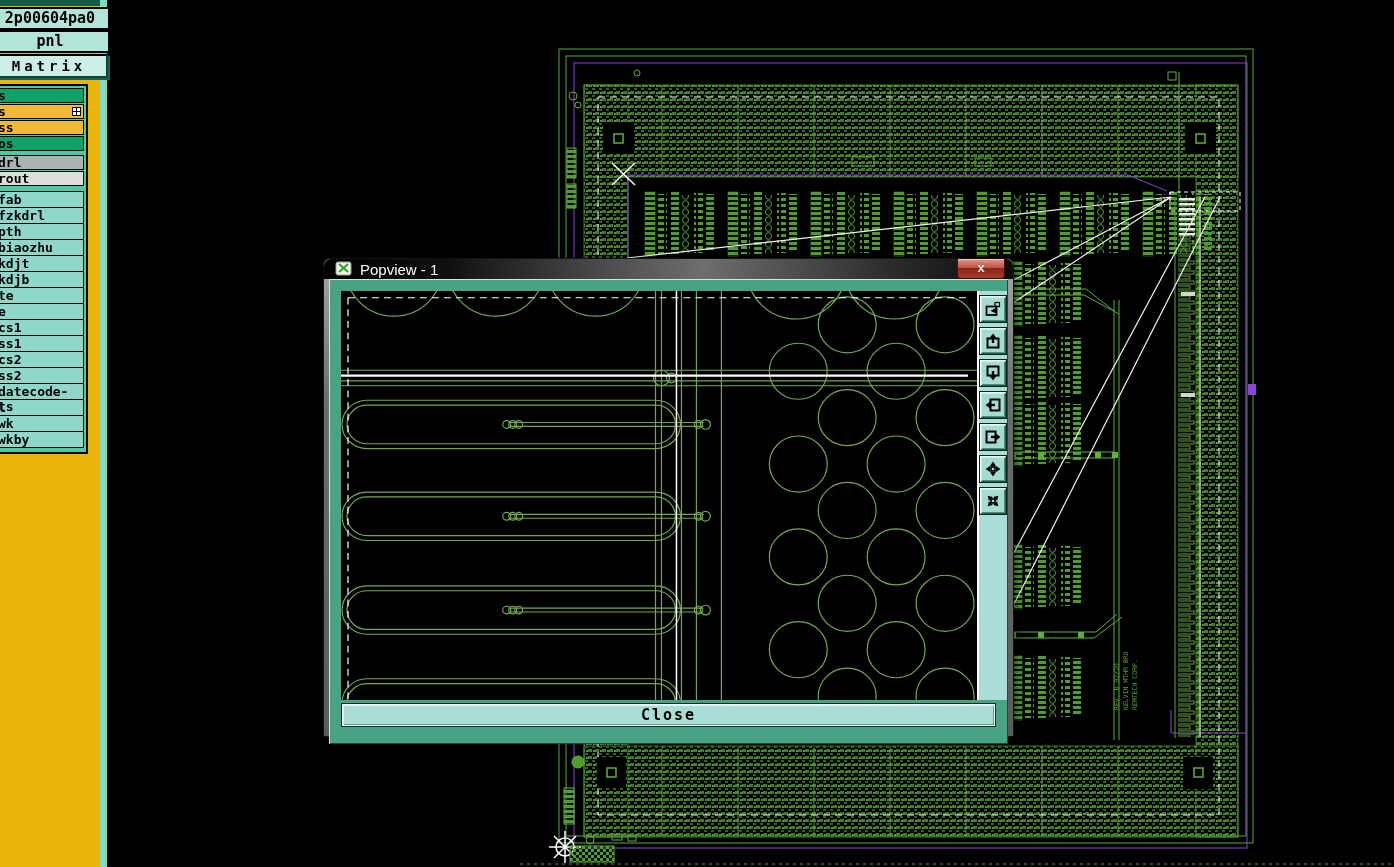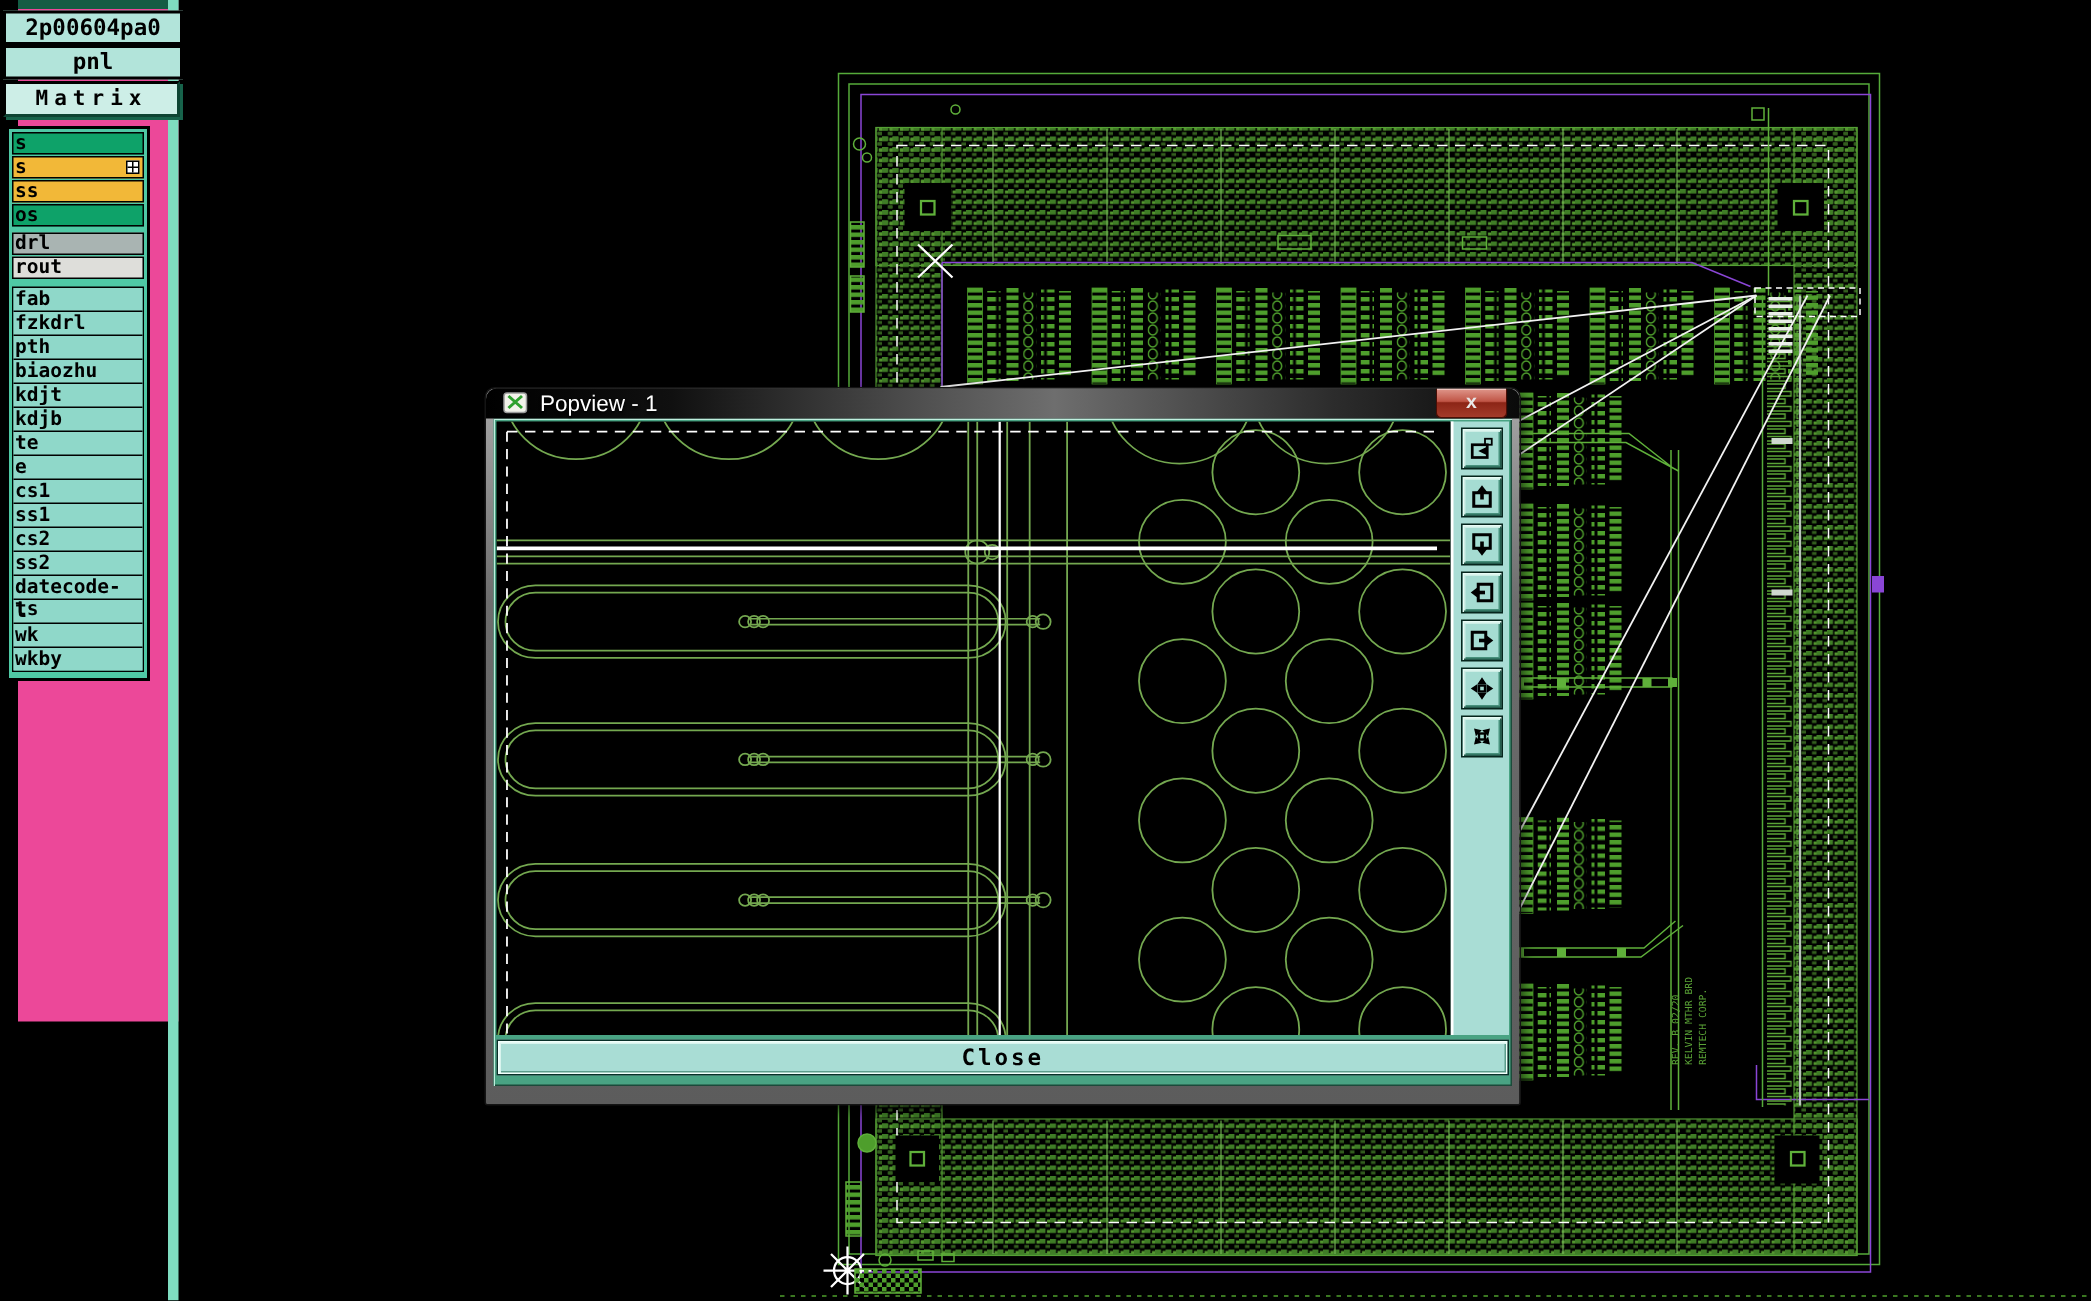--- a/index.html
+++ b/index.html
@@ -1,20 +1,20 @@
 <!DOCTYPE html>
 <html><head>
 <meta charset="utf-8">
 <style>
   html,body{margin:0;padding:0;}
   body{width:1394px;height:867px;background:#000;overflow:hidden;position:relative;
        font-family:"DejaVu Sans Mono",monospace;}
 
   
-  .sidebar{position:absolute;left:12px;top:0;width:107px;height:681px;background:#ec4899;}
+  .sidebar{position:absolute;left:0;top:0;width:107px;height:867px;background:#eab308;}
   .sidebar-top-strip{position:absolute;left:0;top:0;width:107px;height:6px;background:#155c44;}
   .sidebar-edge{position:absolute;left:100px;top:0;width:7px;height:867px;background:#7fdcc0;}
   .fld{position:absolute;left:-10px;width:116px;height:19px;background:#b2e4da;border:2px solid #000;
        font:bold 15px "DejaVu Sans Mono",monospace;color:#000;text-align:center;line-height:19px;}
   .fld1{top:7px;}
   .fld2{top:30px;}
   .matrixbtn{position:absolute;left:-10px;top:54px;width:114px;height:20px;background:#cdeee7;
        border:2px solid #000;border-right-color:#0d4433;border-bottom-color:#0d4433;
        box-shadow:2px 2px 0 #17634b;
        font:bold 14px "DejaVu Sans Mono",monospace;letter-spacing:4px;text-align:center;line-height:20px;color:#000;cursor:pointer;}
@@ -45,21 +45,21 @@
   .titlebar{height:20px;position:relative;margin:0 -5px;padding:0 5px;border-radius:7px 7px 0 0;
          background:linear-gradient(to right,#000 0%,#101010 18%,#4f4f4f 42%,#6e6e6e 55%,#2c2c2c 82%,#0a0a0a 100%);
          display:flex;align-items:center;cursor:move;}
   .title-icon{width:18px;height:16px;margin:0 7px 0 6px;flex:0 0 auto;}
   .title-text{color:#fff;font:15px "Liberation Sans",sans-serif;text-shadow:0 1px 2px #000;}
   .closebtn{position:absolute;right:8px;top:0;width:46px;height:19px;
          background:linear-gradient(#e0988c,#c05546 45%,#8c2516 50%,#a33b2a);
          border:1px solid #4a0f06;border-top:none;border-radius:0 0 4px 4px;
          color:#e8e8e8;font:bold 13px "Liberation Sans",sans-serif;text-align:center;line-height:17px;
          box-shadow:inset 0 1px 0 rgba(255,255,255,.45);cursor:pointer;}
-  .app-frame{height:441px;background:#49a383;padding:2px;
+  .app-frame{height:441px;background:#49a383;padding:12px;
          box-shadow:inset 1px 1px 0 #bfeede, inset -1px -1px 0 #1c4a3a;}
   .content-row{display:flex;height:409px;}
   .view{position:relative;width:636px;height:409px;background:#000;overflow:hidden;flex:0 0 auto;cursor:crosshair;}
   .view svg{display:block;width:636px;height:409px;}
   .tstrip{flex:1;background:#a9ddd5;border-left:2px solid #fff;padding-top:2px;}
   .tbtn{width:28px;height:28px;margin:2px auto 4px auto;display:block;background:#a5dcd2;
         border:1px solid #06251d;padding:0;cursor:pointer;
         box-shadow:inset 1px 1px 0 #e9fcf6, inset -1px -1px 0 #255c4d,
                    inset 2px 2px 0 #cdeee6, inset -2px -2px 0 #47917c;}
   .tbtn svg{display:block;margin:4px auto;}

